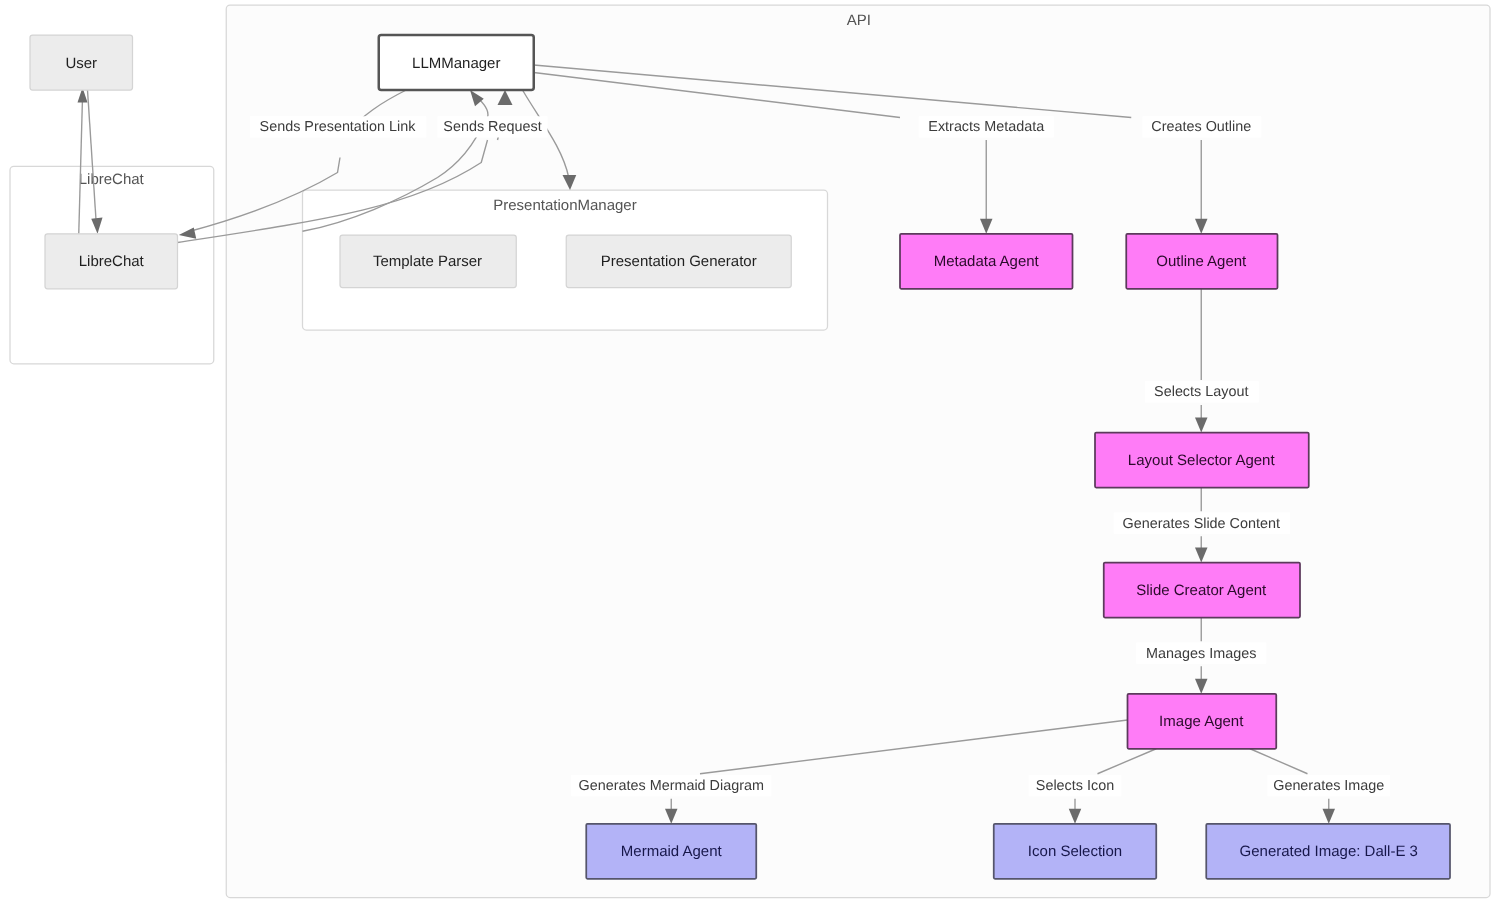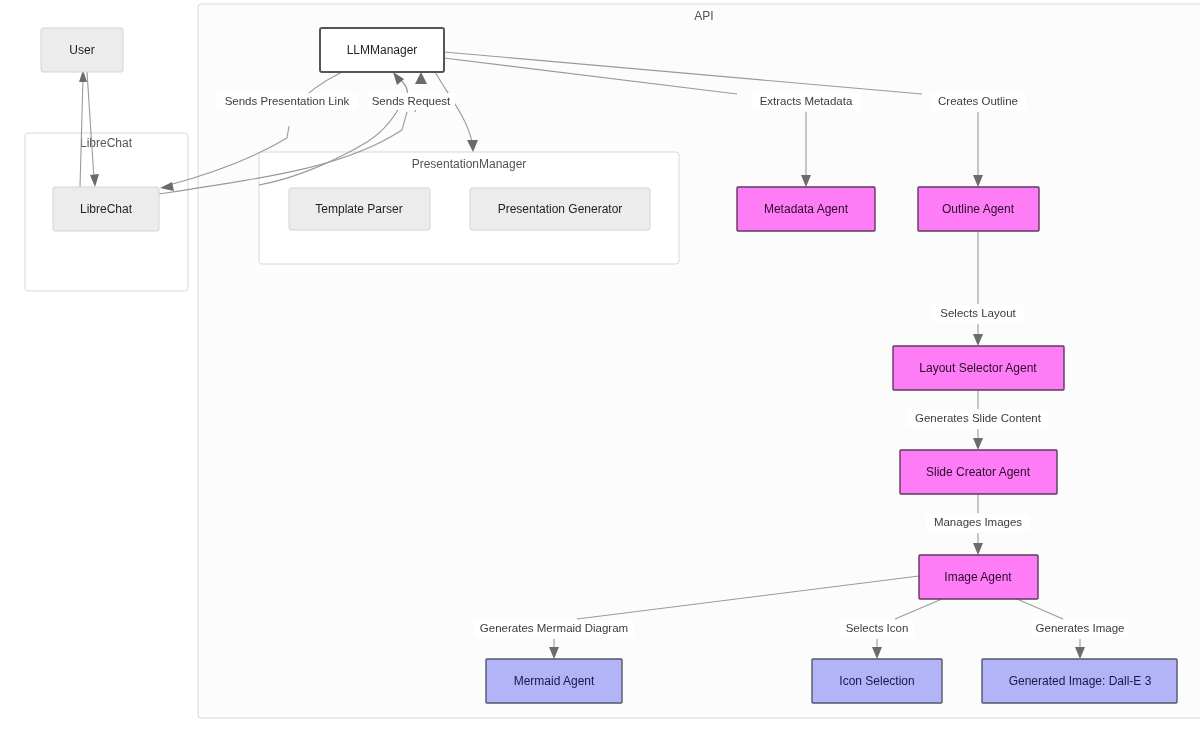--- a/index.html
+++ b/index.html
@@ -10,21 +10,20 @@
   body {
     width: 1200px;
     height: 733px;
     font-family: "Liberation Sans", sans-serif;
     overflow: hidden;
   }
   #diagram-root {
     position: relative;
     width: 1168px;
     height: 733px;
-    margin-left: 17px;
   }
   svg#flowchart {
     display: block;
     width: 1200px;
     height: 733px;
   }
   .cluster-rect {
     fill: #ffffff;
     stroke: #d8d8d8;
     stroke-width: 1;

